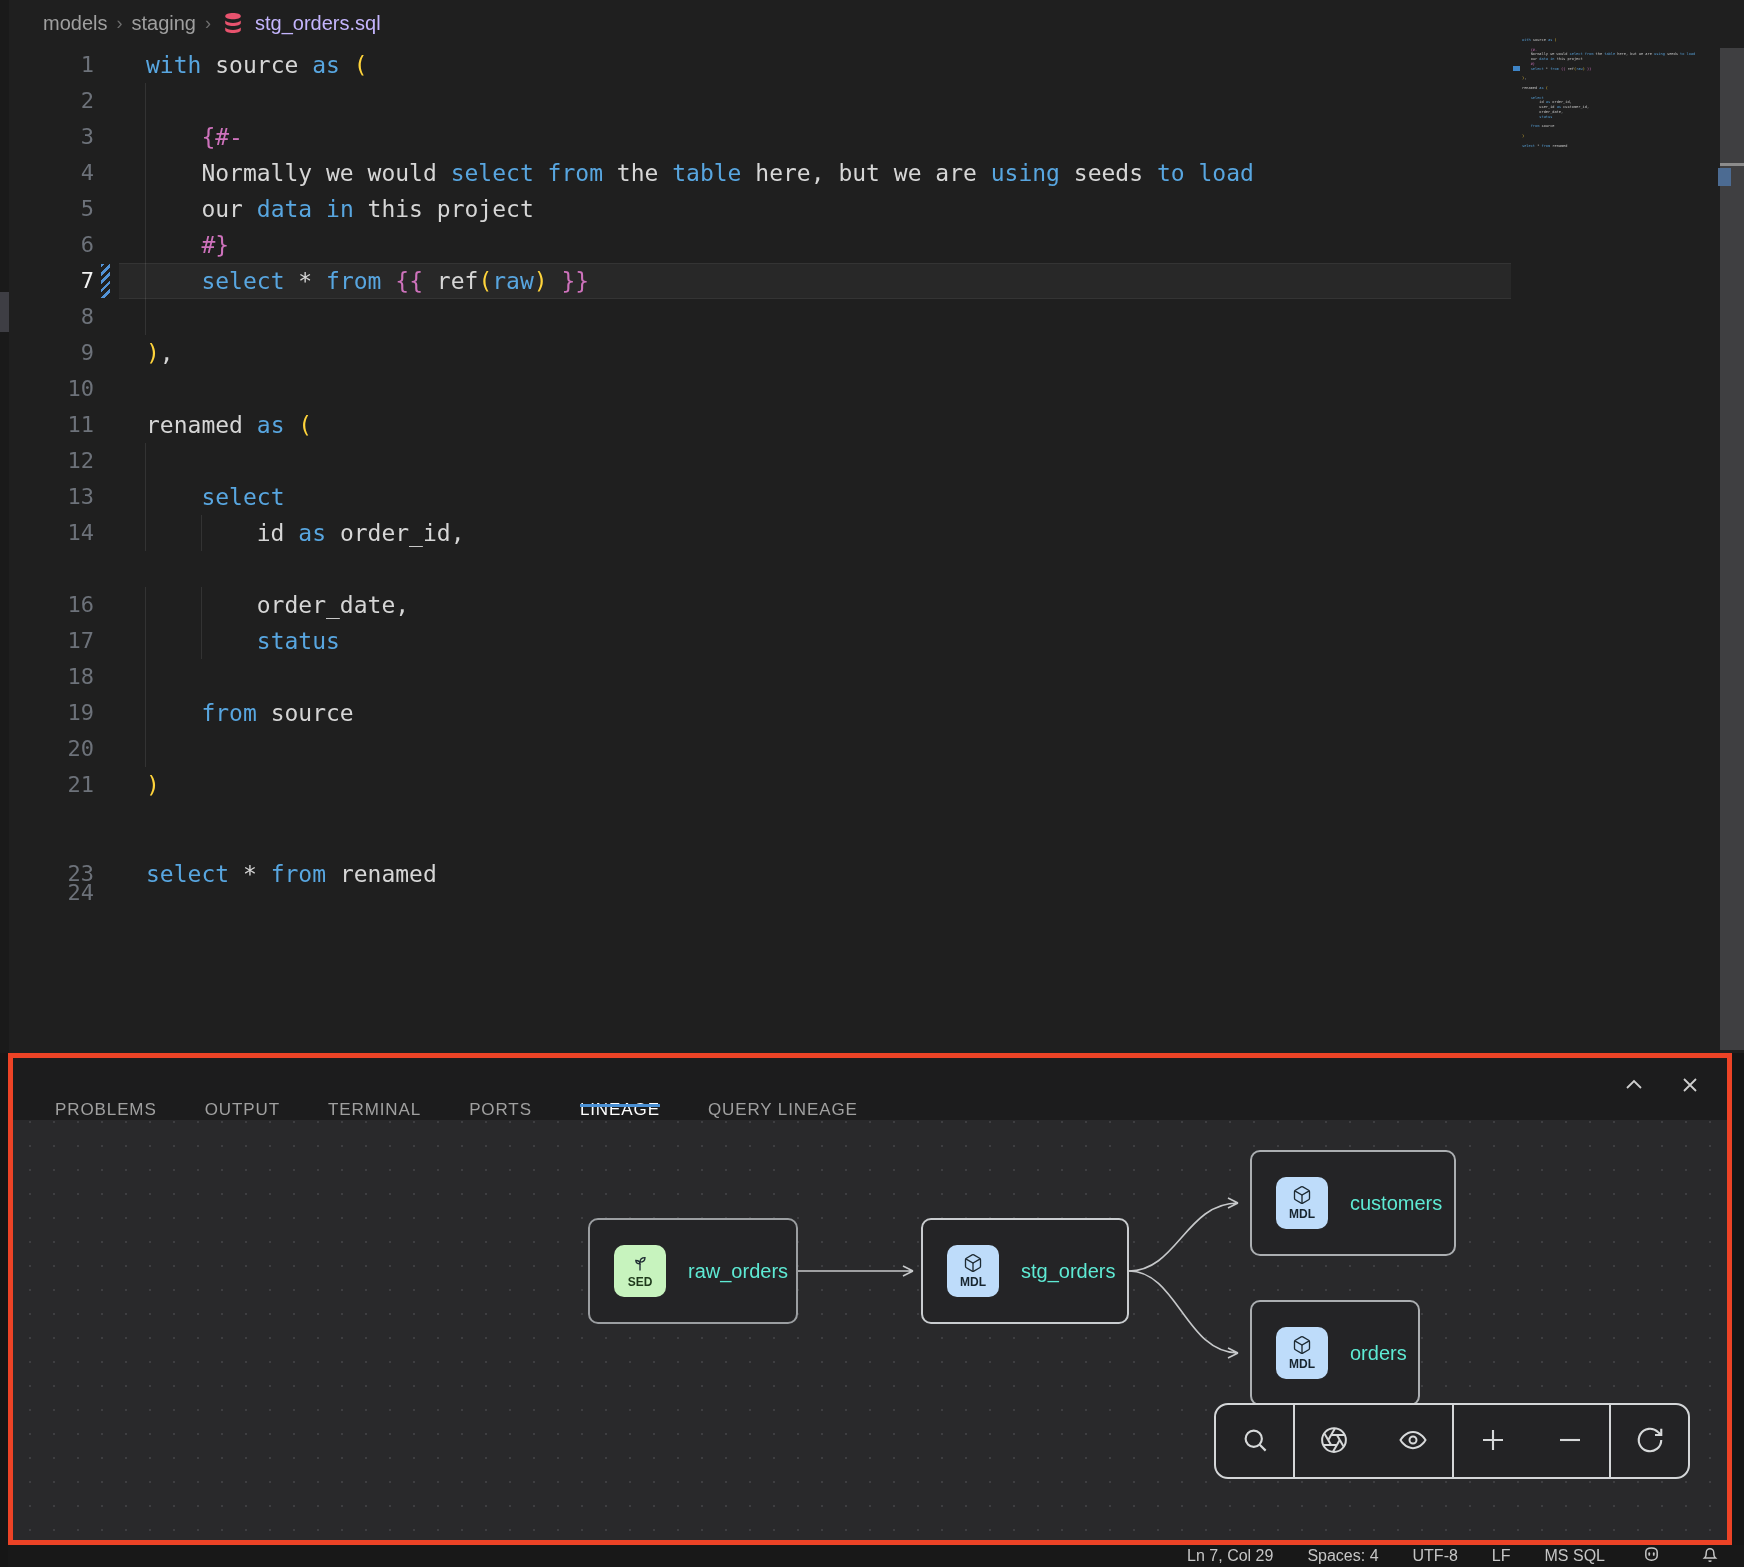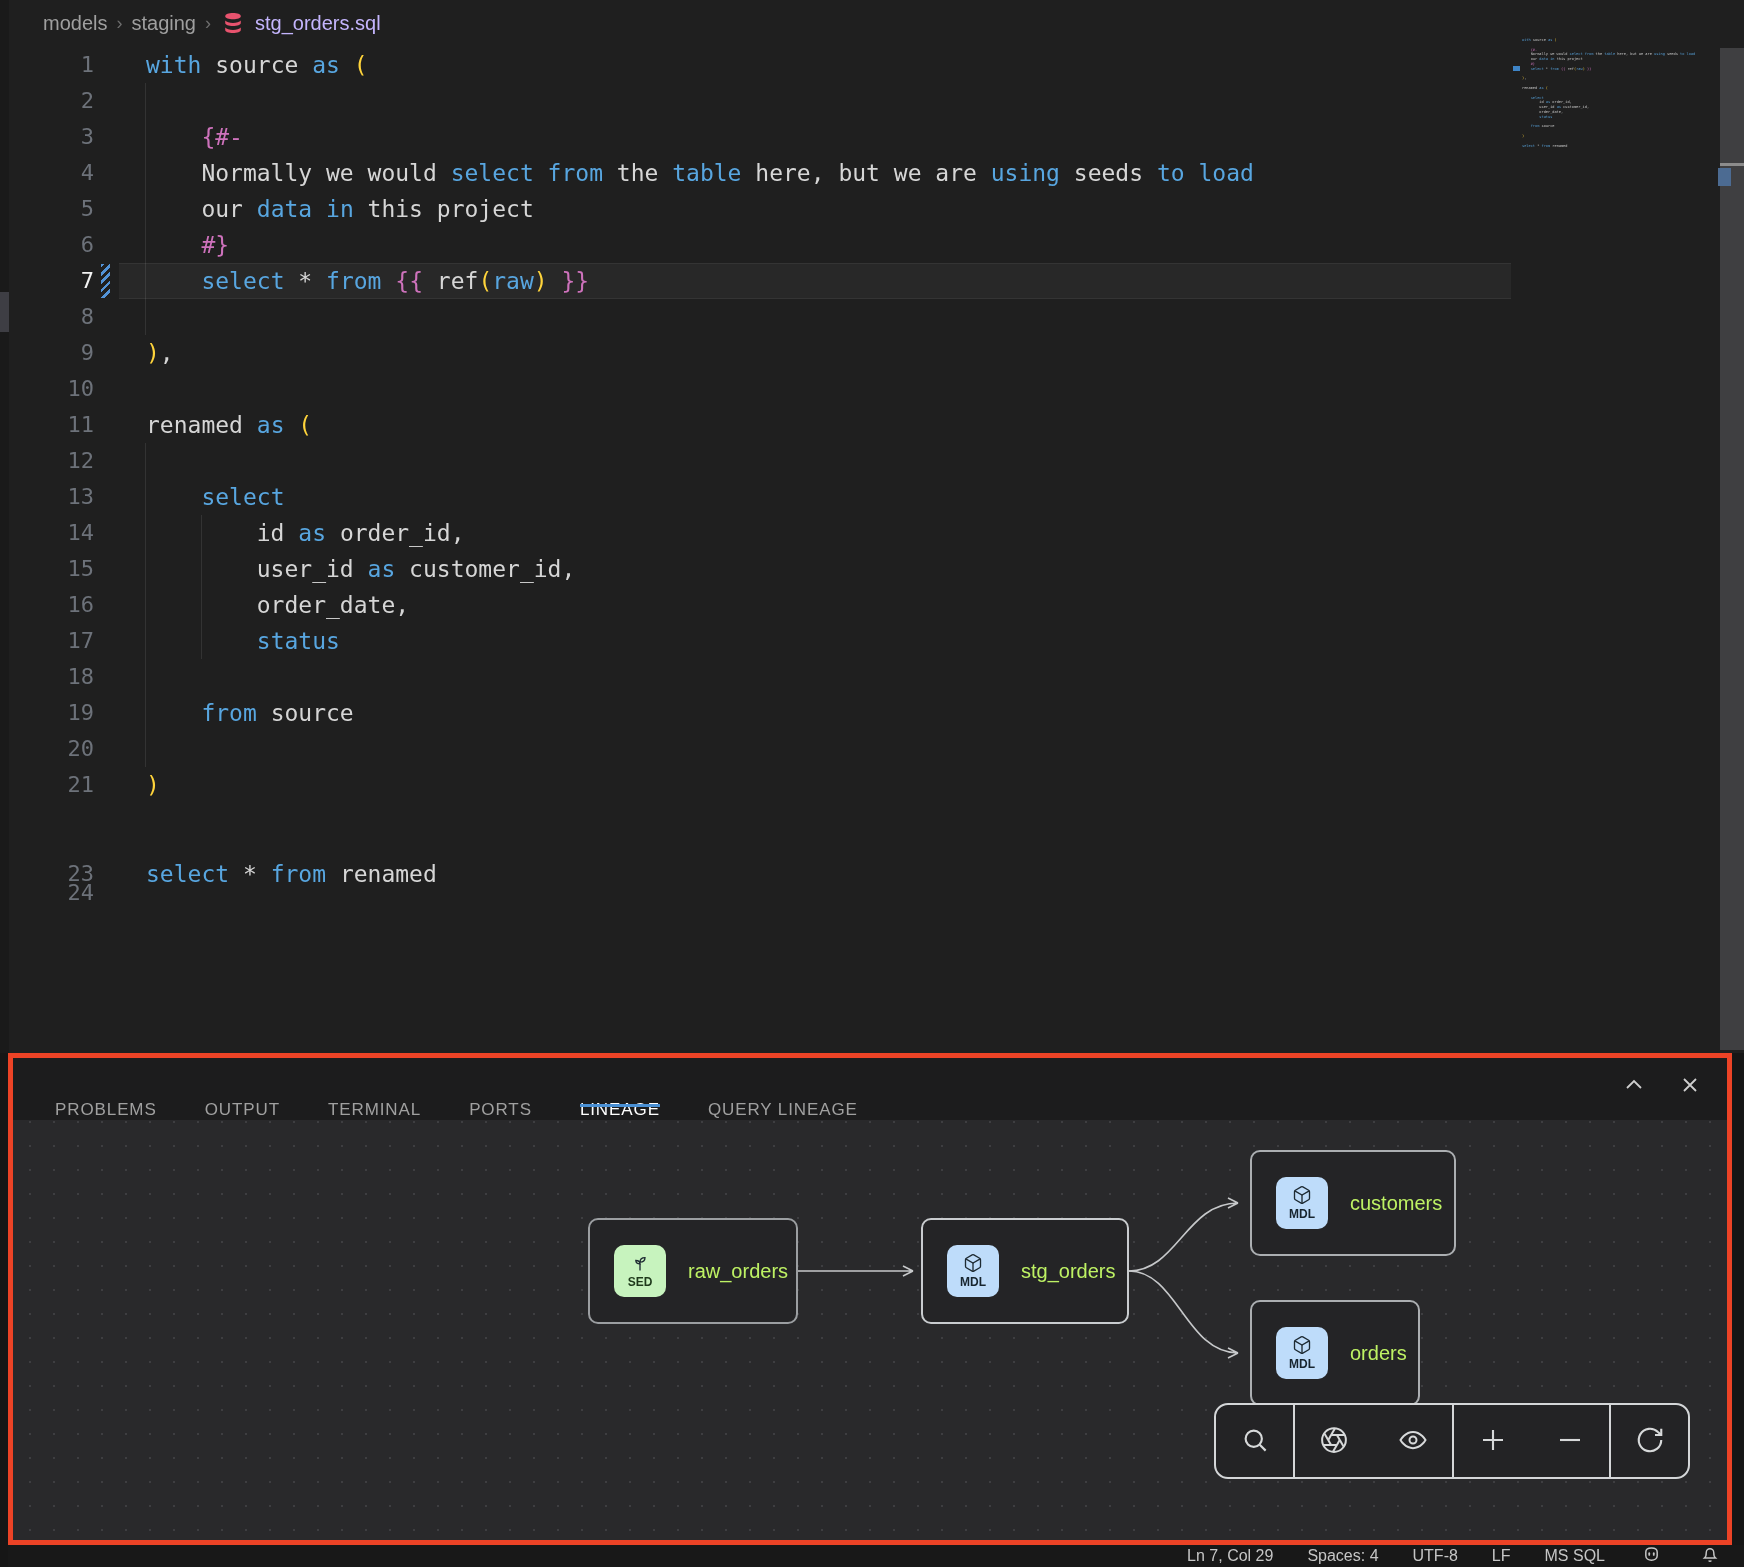--- a/index.html
+++ b/index.html
@@ -55,21 +55,21 @@
   #panel-actions{left:1620px;top:1053px;height:67px;display:flex;align-items:center;gap:28px;}
   .icon-btn{background:none;border:none;cursor:pointer;display:flex;align-items:center;justify-content:center;padding:2px;}
   .icon-btn svg{stroke:#CFCFCF;}
 
   #lineage{left:8px;top:1120px;width:1724px;height:422px;background:#29292B;
            background-image:radial-gradient(circle,#3E3E41 1.2px,transparent 1.4px);
            background-size:24px 24px;background-position:10px 14px;}
 
   .node{position:absolute;background:#242426;border:2px solid #9B9EA1;border-radius:10px;
         display:flex;align-items:center;padding-left:24px;gap:22px;cursor:pointer;}
-  .node .nlabel{font-size:20px;color:#bef264;}
+  .node .nlabel{font-size:20px;color:#5eead4;}
   .badge{width:52px;height:52px;border-radius:10px;display:flex;flex-direction:column;
          align-items:center;justify-content:center;gap:0;}
   .badge span{font-size:12px;font-weight:bold;color:#17252F;line-height:13px;}
   .badge.seed{background:var(--seed);} .badge.seed span{color:#1F3A1C;}
   .badge.model{background:var(--model);}
   .badge svg{stroke:#1E2B33;}
   #node-raw{left:588px;top:1218px;width:210px;height:106px;}
   #node-stg{left:921px;top:1218px;width:208px;height:106px;border-color:#C9CCCF;}
   #node-customers{left:1250px;top:1150px;width:206px;height:106px;border-color:#ABAEB1;}
   #node-orders{left:1250px;top:1300px;width:170px;height:106px;border-color:#ABAEB1;}
@@ -122,21 +122,20 @@
     <div class="code-row" style="top: 191px;"><span class="gut">5</span><div class="guide" style="left: 136px;"></div><span class="ctext"><span class="tk-t">    our </span><span class="tk-k">data</span><span class="tk-t"> </span><span class="tk-k">in</span><span class="tk-t"> this project</span></span></div>
     <div class="code-row" style="top: 227px;"><span class="gut">6</span><div class="guide" style="left: 136px;"></div><span class="ctext"><span class="tk-t">    </span><span class="tk-j">#}</span></span></div>
     <div class="code-row active" style="top: 263px;"><div class="line-band"></div><div class="hatch"></div><span class="gut">7</span><div class="guide" style="left: 136px;"></div><span class="ctext"><span class="tk-t">    </span><span class="tk-k">select</span><span class="tk-t"> * </span><span class="tk-k">from</span><span class="tk-t"> </span><span class="tk-j">{{</span><span class="tk-t"> ref</span><span class="tk-y">(</span><span class="tk-k">raw</span><span class="tk-y">)</span><span class="tk-t"> </span><span class="tk-j">}}</span></span></div>
     <div class="code-row" style="top: 299px;"><span class="gut">8</span><div class="guide" style="left: 136px;"></div><span class="ctext"></span></div>
     <div class="code-row" style="top: 335px;"><span class="gut">9</span><span class="ctext"><span class="tk-y">)</span><span class="tk-t">,</span></span></div>
     <div class="code-row" style="top: 371px;"><span class="gut">10</span><span class="ctext"></span></div>
     <div class="code-row" style="top: 407px;"><span class="gut">11</span><span class="ctext"><span class="tk-t">renamed </span><span class="tk-k">as</span><span class="tk-t"> </span><span class="tk-y">(</span></span></div>
     <div class="code-row" style="top: 443px;"><span class="gut">12</span><div class="guide" style="left: 136px;"></div><span class="ctext"></span></div>
     <div class="code-row" style="top: 479px;"><span class="gut">13</span><div class="guide" style="left: 136px;"></div><span class="ctext"><span class="tk-t">    </span><span class="tk-k">select</span></span></div>
     <div class="code-row" style="top: 515px;"><span class="gut">14</span><div class="guide" style="left: 136px;"></div><div class="guide" style="left: 192px;"></div><span class="ctext"><span class="tk-t">        id </span><span class="tk-k">as</span><span class="tk-t"> order_id,</span></span></div>
-    <div class="code-row" style="top: 551px;"><span class="gut">15</span><div class="guide" style="left: 136px;"></div><div class="guide" style="left: 192px;"></div><span class="ctext"><span class="tk-t">        user_id </span><span class="tk-k">as</span><span class="tk-t"> customer_id,</span></span></div>
     <div class="code-row" style="top: 587px;"><span class="gut">16</span><div class="guide" style="left: 136px;"></div><div class="guide" style="left: 192px;"></div><span class="ctext"><span class="tk-t">        order_date,</span></span></div>
     <div class="code-row" style="top: 623px;"><span class="gut">17</span><div class="guide" style="left: 136px;"></div><div class="guide" style="left: 192px;"></div><span class="ctext"><span class="tk-t">        </span><span class="tk-k">status</span></span></div>
     <div class="code-row" style="top: 659px;"><span class="gut">18</span><div class="guide" style="left: 136px;"></div><span class="ctext"></span></div>
     <div class="code-row" style="top: 695px;"><span class="gut">19</span><div class="guide" style="left: 136px;"></div><span class="ctext"><span class="tk-t">    </span><span class="tk-k">from</span><span class="tk-t"> source</span></span></div>
     <div class="code-row" style="top: 731px;"><span class="gut">20</span><div class="guide" style="left: 136px;"></div><span class="ctext"></span></div>
     <div class="code-row" style="top: 767px;"><span class="gut">21</span><span class="ctext"><span class="tk-y">)</span></span></div>
     <div class="code-row" style="top: 818px; margin-top: 38px;"><span class="gut">23</span><span class="ctext"><span class="tk-k">select</span><span class="tk-t"> * </span><span class="tk-k">from</span><span class="tk-t"> renamed</span></span></div>
     <div class="code-row" style="top: 875px;"><span class="gut">24</span><span class="ctext"></span></div>
   </div>
 

